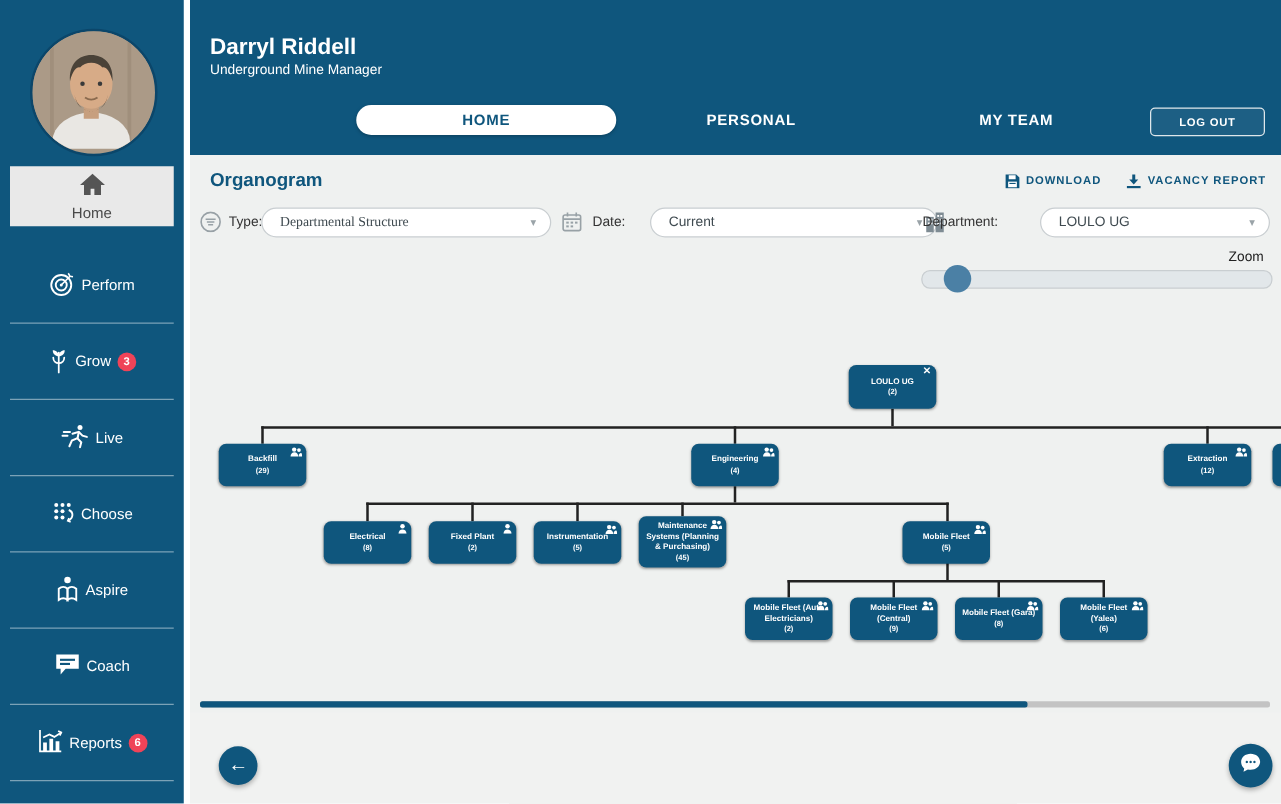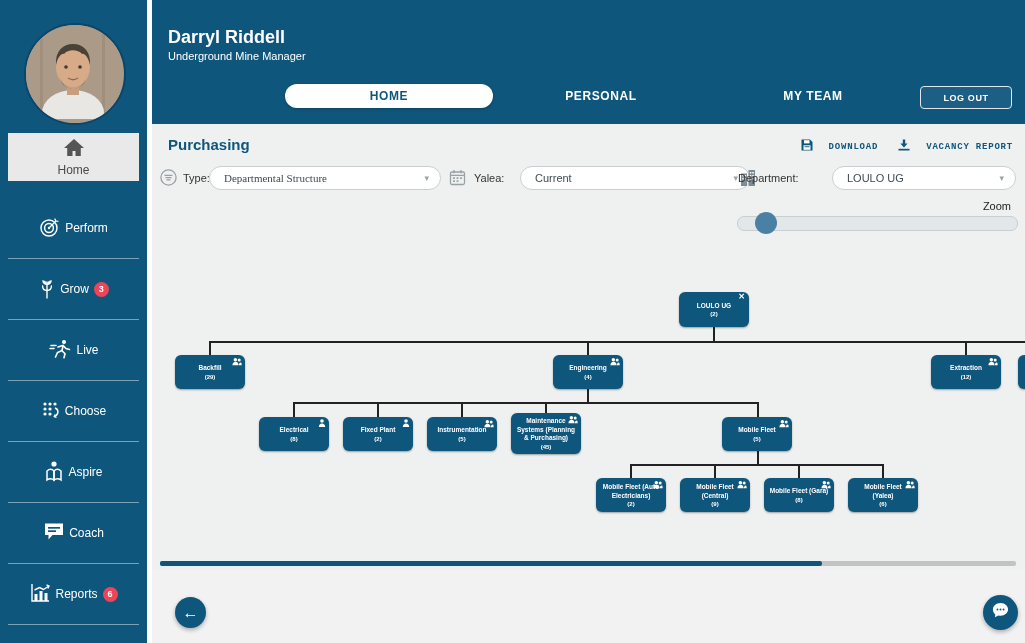--- a/index.html
+++ b/index.html
@@ -19,21 +19,21 @@
   .uname{position:absolute;left:16px;top:27px;font-size:18px;font-weight:bold;}
   .utitle{position:absolute;left:16px;top:50px;font-size:11px;}
   .tab-home{position:absolute;left:133px;top:84px;width:208px;height:24px;background:#fff;border-radius:13px;color:#0f567d;font-weight:bold;font-size:12px;display:flex;align-items:center;justify-content:center;letter-spacing:.6px;box-shadow:0 1px 3px rgba(0,0,0,.25);cursor:pointer;}
   .tab{position:absolute;top:89px;color:#fff;font-weight:bold;font-size:12px;letter-spacing:.6px;text-align:center;width:120px;cursor:pointer;}
   .logout{position:absolute;left:768px;top:86px;width:90px;height:21px;border:1px solid #dfe7eb;border-radius:4px;background:rgba(255,255,255,.06);color:#fff;font-size:9px;font-weight:bold;letter-spacing:.6px;display:flex;align-items:center;justify-content:center;cursor:pointer;}
 
   
   .content{position:absolute;left:152px;top:124px;width:873px;height:519px;background:#eff1f0;overflow:hidden;}
   .page-title{position:absolute;left:16px;top:12px;font-size:15px;font-weight:bold;color:#0f567d;}
   .actions{position:absolute;right:12px;top:15px;display:flex;gap:20px;}
-  .action{display:flex;align-items:center;gap:16px;color:#0f567d;font-size:9px;font-weight:bold;letter-spacing:.8px;cursor:pointer;font-family:Liberation Mono, monospace;}
+  .action{display:flex;gap:5px;color:#0f567d;font-size:9px;font-weight:bold;letter-spacing:.8px;cursor:pointer;}
 
   .flabel{position:absolute;top:48px;font-size:11px;color:#333;}
   .ficon{position:absolute;top:45px;}
   .dd{position:absolute;top:42px;height:24px;background:#fff;border:1px solid #c9ced1;border-radius:13px;font-size:11px;color:#3f4a50;display:flex;align-items:center;padding:0 14px;box-sizing:border-box;cursor:pointer;}
   .dd .caret{position:absolute;right:11px;color:#9aa3a8;font-size:9px;}
 
   .zoom-label{position:absolute;right:14px;top:76px;font-size:11px;color:#222;}
   .slider{position:absolute;left:585px;top:92px;width:279px;height:13px;background:#e2e7ea;border:1px solid #c9ced1;border-radius:7px;cursor:pointer;}
   .slider-handle{position:absolute;left:17px;top:-5px;width:22px;height:22px;border-radius:50%;background:#4b80a5;cursor:grab;}
 
@@ -201,21 +201,21 @@
     <div class="utitle">Underground Mine Manager</div>
     <div class="tab-home">HOME</div>
     <div class="tab" style="left:389px;">PERSONAL</div>
     <div class="tab" style="left:601px;">MY TEAM</div>
     <div class="logout">LOG OUT</div>
   </div>
 
   <div class="content">
     <div class="footer-strip"></div>
 
-    <div class="page-title">Purchasing</div>
+    <div class="page-title">Organogram</div>
 
     <div class="actions">
       <div class="action">
         <span>
           <svg width="12" height="12" viewBox="0 0 12 12" fill="#0f567d">
             <path d="M0.5 0.5 h8.5 l2.5 2.5 v8.5 h-11 Z"></path>
             <rect x="3" y="1.2" width="5.5" height="3.2" fill="#ffffff"></rect>
             <rect x="2.5" y="6.3" width="7" height="4.5" fill="#ffffff"></rect>
             <rect x="3.5" y="7.3" width="5" height="0.9" fill="#0f567d"></rect>
           </svg>
@@ -249,21 +249,21 @@
       <svg width="17" height="17" viewBox="0 0 17 17" fill="none" stroke="#98a1a6" stroke-width="1.3">
         <rect x="1.5" y="3" width="14" height="12.5" rx="1.5"></rect>
         <path d="M1.5 6.3 h14 M5 1 v3.2 M12 1 v3.2"></path>
         <rect x="4" y="8.3" width="2" height="1.6" fill="#98a1a6" stroke="none"></rect>
         <rect x="7.5" y="8.3" width="2" height="1.6" fill="#98a1a6" stroke="none"></rect>
         <rect x="11" y="8.3" width="2" height="1.6" fill="#98a1a6" stroke="none"></rect>
         <rect x="4" y="11.3" width="2" height="1.6" fill="#98a1a6" stroke="none"></rect>
         <rect x="7.5" y="11.3" width="2" height="1.6" fill="#98a1a6" stroke="none"></rect>
       </svg>
     </span>
-    <span class="flabel" style="left:322px;">Yalea:</span>
+    <span class="flabel" style="left:322px;">Date:</span>
     <div class="dd" style="left:368px;width:230px;text-align:right;">
       <span>Current</span>
       <span class="caret">▾</span>
     </div>
 
     <span class="ficon" style="left:588px;">
       <svg width="16" height="17" viewBox="0 0 16 17" fill="#7e8b93">
         <rect x="1" y="4.5" width="6" height="12.5"></rect>
         <rect x="8.5" y="1" width="6.5" height="16"></rect>
         <rect x="2.3" y="6" width="1.4" height="1.4" fill="#ffffff"></rect>

